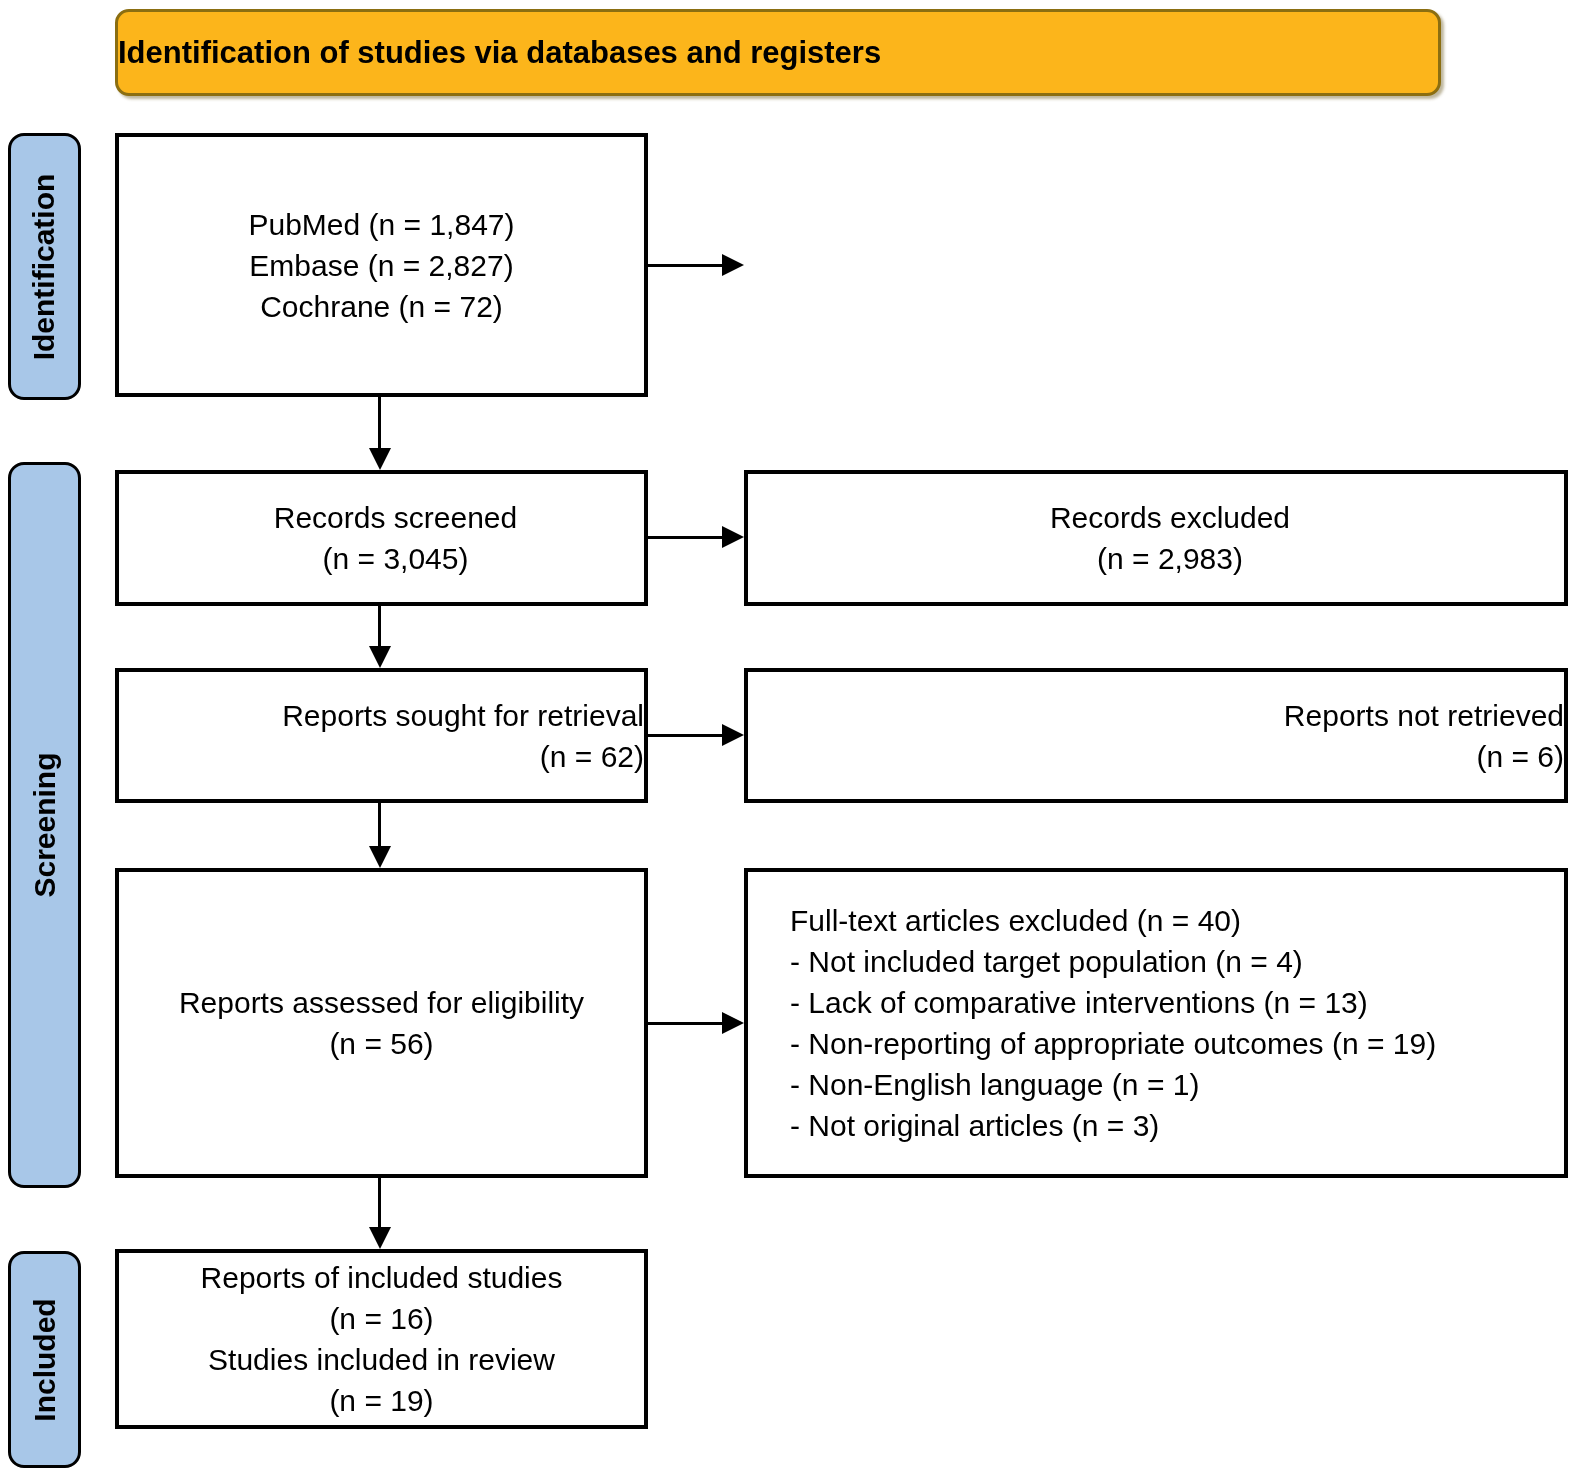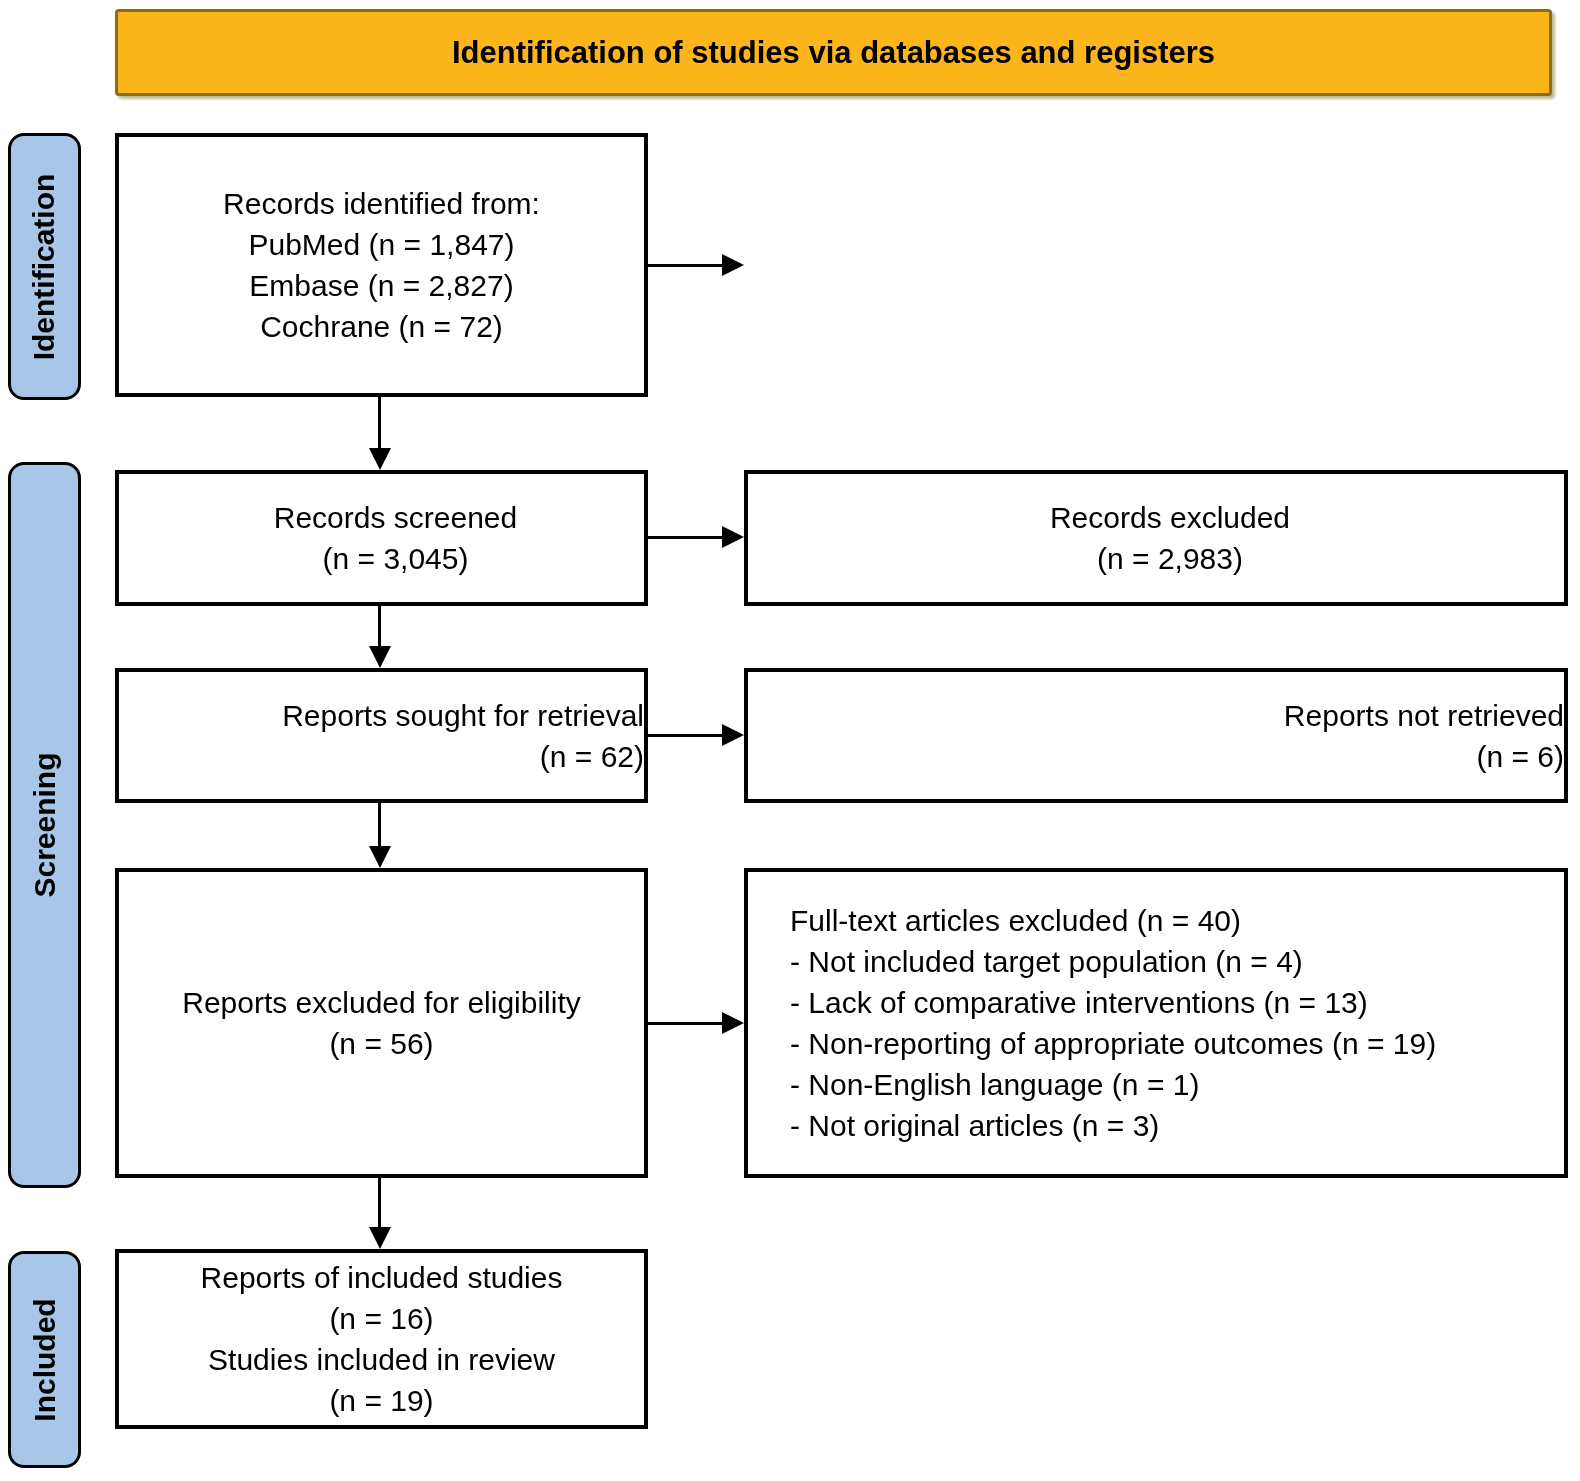--- a/index.html
+++ b/index.html
@@ -15,25 +15,25 @@
   html,body{background:#ffffff;}
   .canvas{
     position:relative;
     width:1580px;height:1481px;
     background:#ffffff;
     font-family:"Liberation Sans", sans-serif;
     color:var(--text-color);
     overflow:hidden;
   }
   .banner{
-    position:absolute;left:115px;top:9px;width:1437px;height:87px;
+    position:absolute;left:115px;top:9px;width:1326px;height:87px;
     background:var(--banner-fill);
     border:3px solid var(--banner-border);
-    border-radius:4px;
-    display:flex;align-items:center;justify-content:center;
+    border-radius:14px;
+    display:flex;align-items:center;
     font-size:31px;font-weight:bold;
     box-shadow:3px 3px 3px rgba(110,95,40,0.45);
   }
   .stage{
     position:absolute;left:8px;width:73px;
     background:var(--stage-fill);
     border:3px solid var(--stage-border);
     border-radius:16px;
     display:flex;align-items:center;justify-content:center;
   }
@@ -92,21 +92,20 @@
     <span>Identification</span>
   </div>
   <div class="stage screening">
     <span>Screening</span>
   </div>
   <div class="stage included">
     <span>Included</span>
   </div>
 
   <div class="box left-col b1">
-    <div>Records identified from:</div>
     <div>PubMed (n = 1,847)</div>
     <div>Embase (n = 2,827)</div>
     <div>Cochrane (n = 72)</div>
   </div>
 
   <div class="box left-col b2">
     <div>Records screened</div>
     <div>(n = 3,045)</div>
   </div>
   <div class="box right-col b2">
@@ -117,21 +116,21 @@
   <div class="box left-col b3">
     <div>Reports sought for retrieval</div>
     <div>(n = 62)</div>
   </div>
   <div class="box right-col b3">
     <div>Reports not retrieved</div>
     <div>(n = 6)</div>
   </div>
 
   <div class="box left-col b4">
-    <div>Reports excluded for eligibility</div>
+    <div>Reports assessed for eligibility</div>
     <div>(n = 56)</div>
   </div>
   <div class="box right-col b4 list">
     <div>Full-text articles excluded (n = 40)</div>
     <div>- Not included target population (n = 4)</div>
     <div>- Lack of comparative interventions (n = 13)</div>
     <div>- Non-reporting of appropriate outcomes (n = 19)</div>
     <div>- Non-English language (n = 1)</div>
     <div>- Not original articles (n = 3)</div>
   </div>

